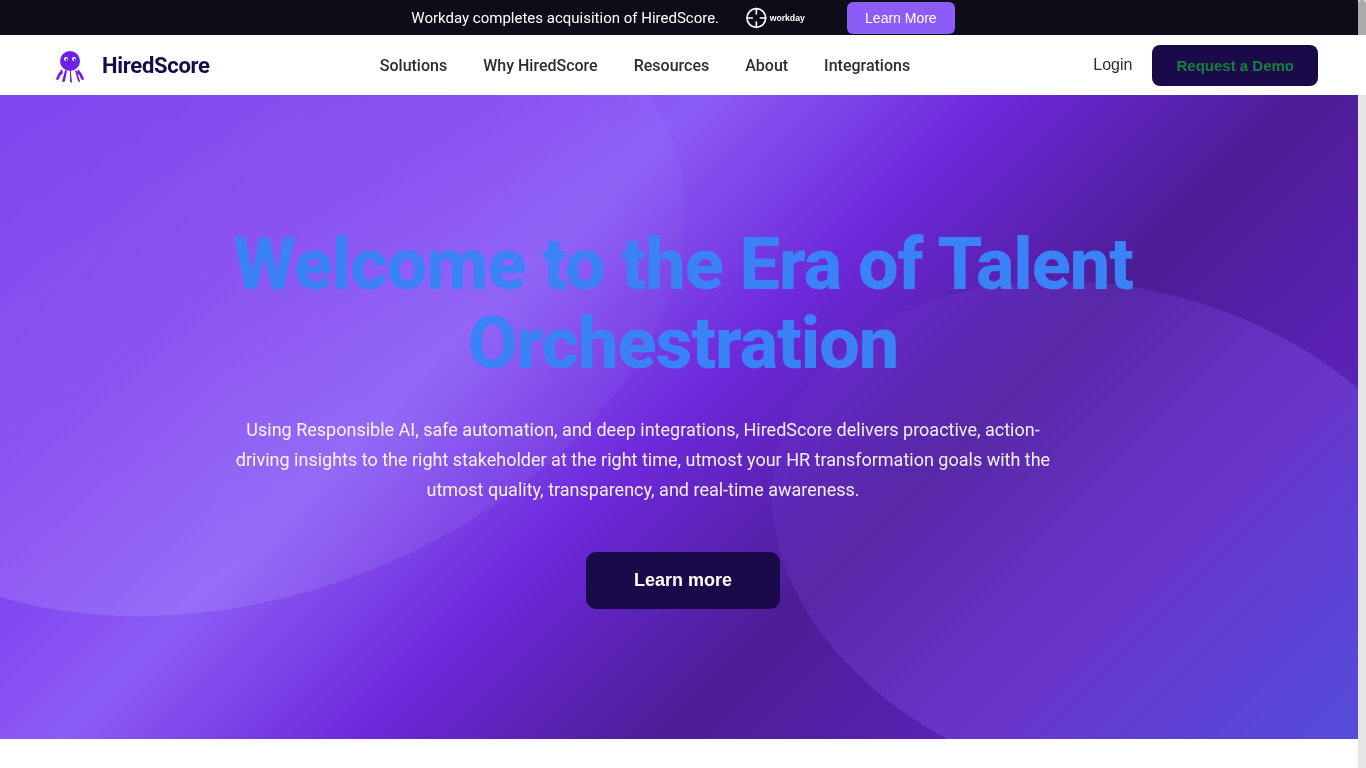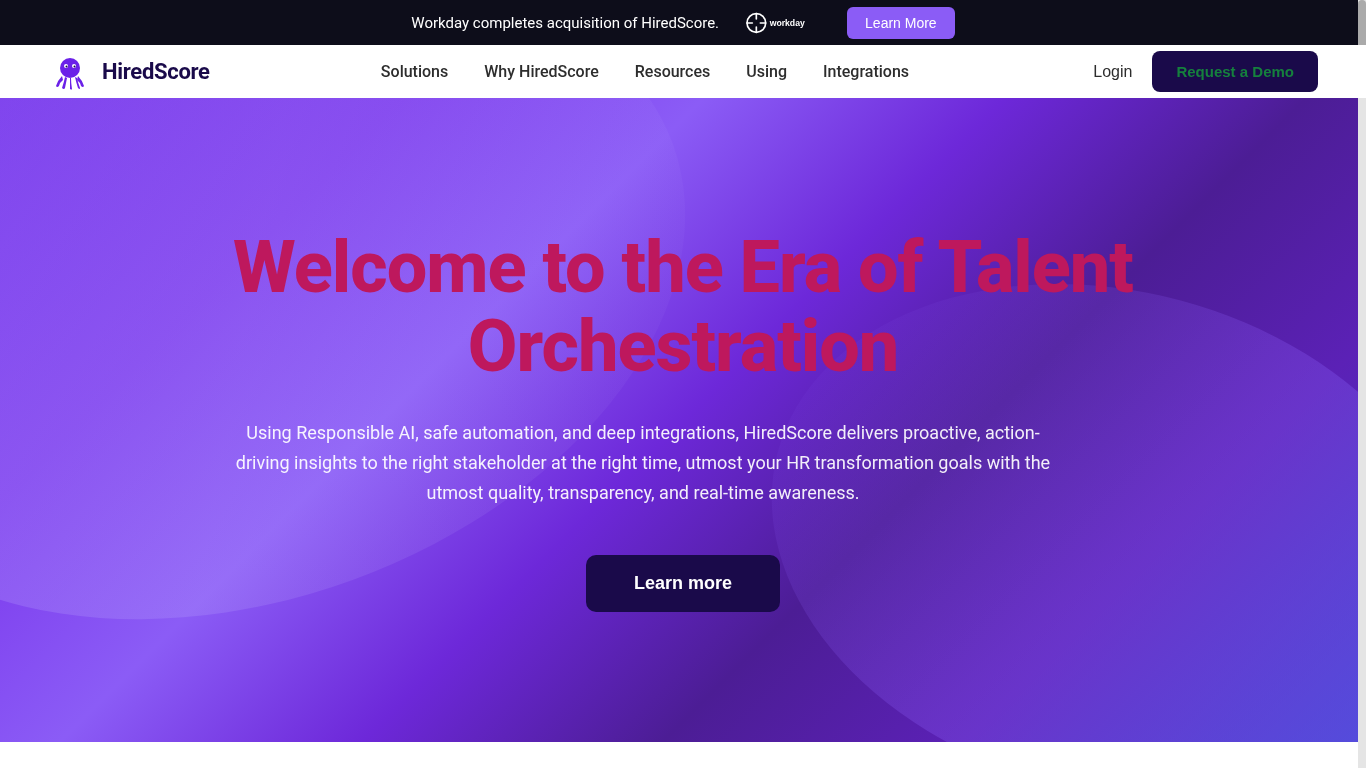--- a/index.html
+++ b/index.html
@@ -11,21 +11,21 @@
     body {
       font-family: -apple-system, BlinkMacSystemFont, 'Segoe UI', Roboto, sans-serif;
       width: 1366px;
       height: 768px;
       overflow: hidden;
     }
 
     
     .announcement-banner {
       background-color: #0d0d1a;
-      height: 45px;
+      height: 35px;
       display: flex;
       align-items: center;
       justify-content: center;
       gap: 24px;
       padding: 0 40px;
     }
 
     .announcement-text {
       color: #ffffff;
       font-size: 15px;
@@ -50,21 +50,21 @@
       padding: 8px 18px;
       font-size: 14px;
       font-weight: 500;
       cursor: pointer;
       white-space: nowrap;
     }
 
     
     .navbar {
       background-color: #ffffff;
-      height: 53px;
+      height: 60px;
       display: flex;
       align-items: center;
       justify-content: space-between;
       padding: 0 48px;
       position: relative;
       z-index: 10;
     }
 
     .logo-container {
       display: flex;
@@ -175,21 +175,21 @@
 
     .hero-content {
       position: relative;
       z-index: 2;
       max-width: 900px;
     }
 
     .hero-title {
       font-size: 72px;
       font-weight: 800;
-      color: #be185d;
+      color: #3b82f6;
       line-height: 1.1;
       margin-bottom: 32px;
       letter-spacing: -1px;
     }
 
     .hero-subtitle {
       font-size: 18px;
       font-weight: 400;
       color: rgba(255, 255, 255, 0.92);
       line-height: 1.65;
@@ -276,21 +276,21 @@
     <li>
       <a>Solutions</a>
     </li>
     <li>
       <a>Why HiredScore</a>
     </li>
     <li>
       <a>Resources</a>
     </li>
     <li>
-      <a>Using</a>
+      <a>About</a>
     </li>
     <li>
       <a>Integrations</a>
     </li>
   </ul>
 
   <div class="nav-right">
     <button class="login-btn">Login</button>
     <button class="request-demo-btn">Request a Demo</button>
   </div>

